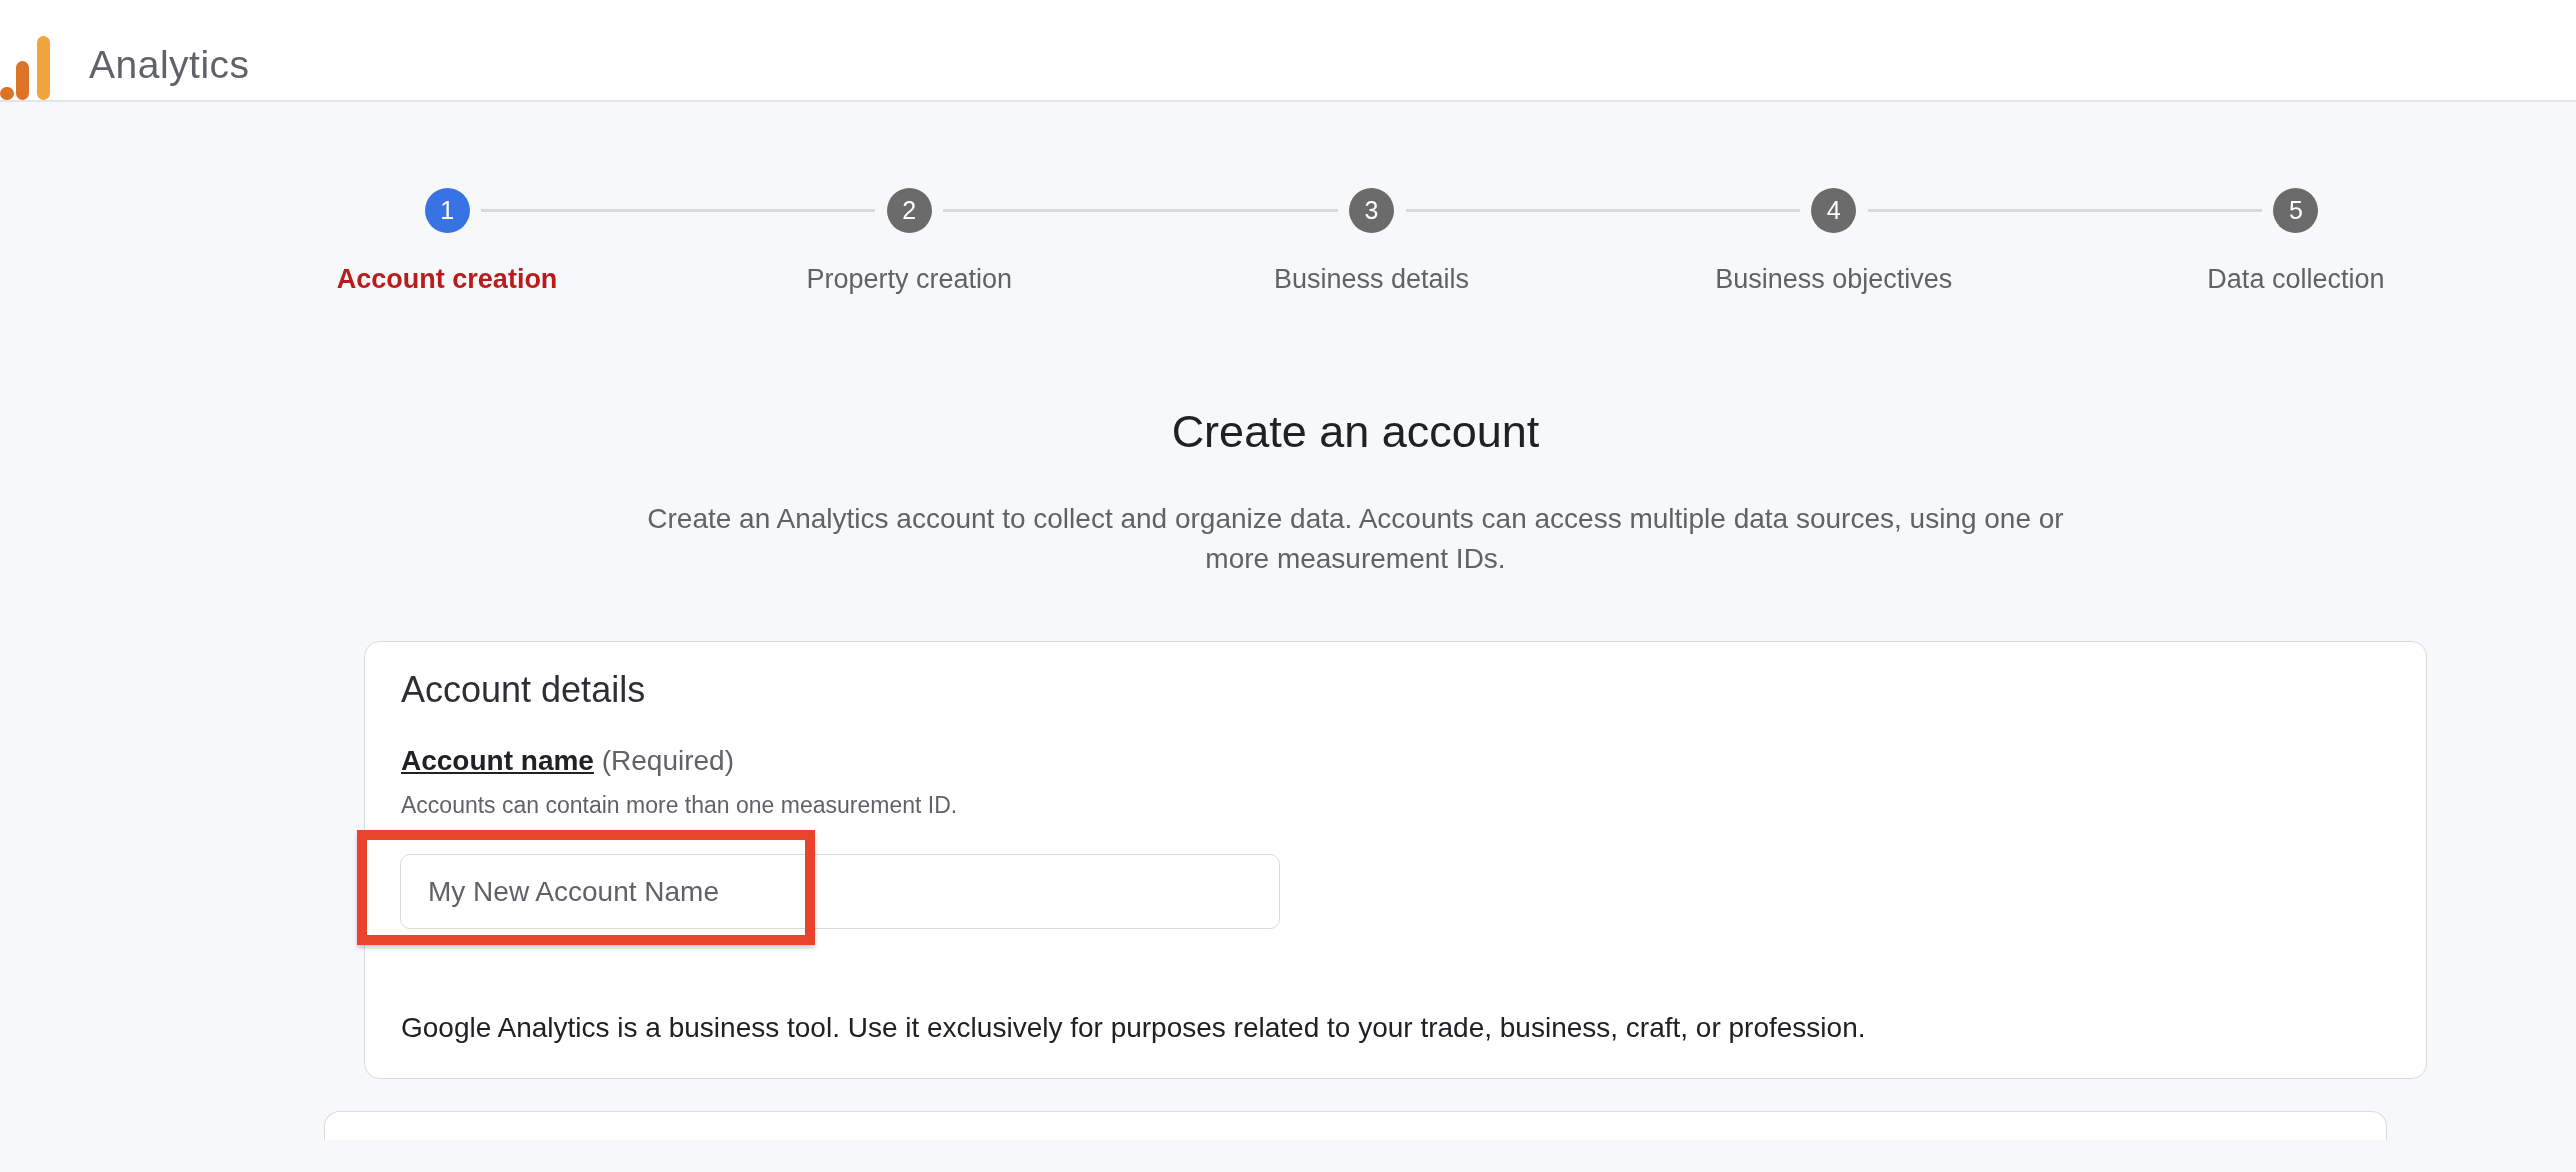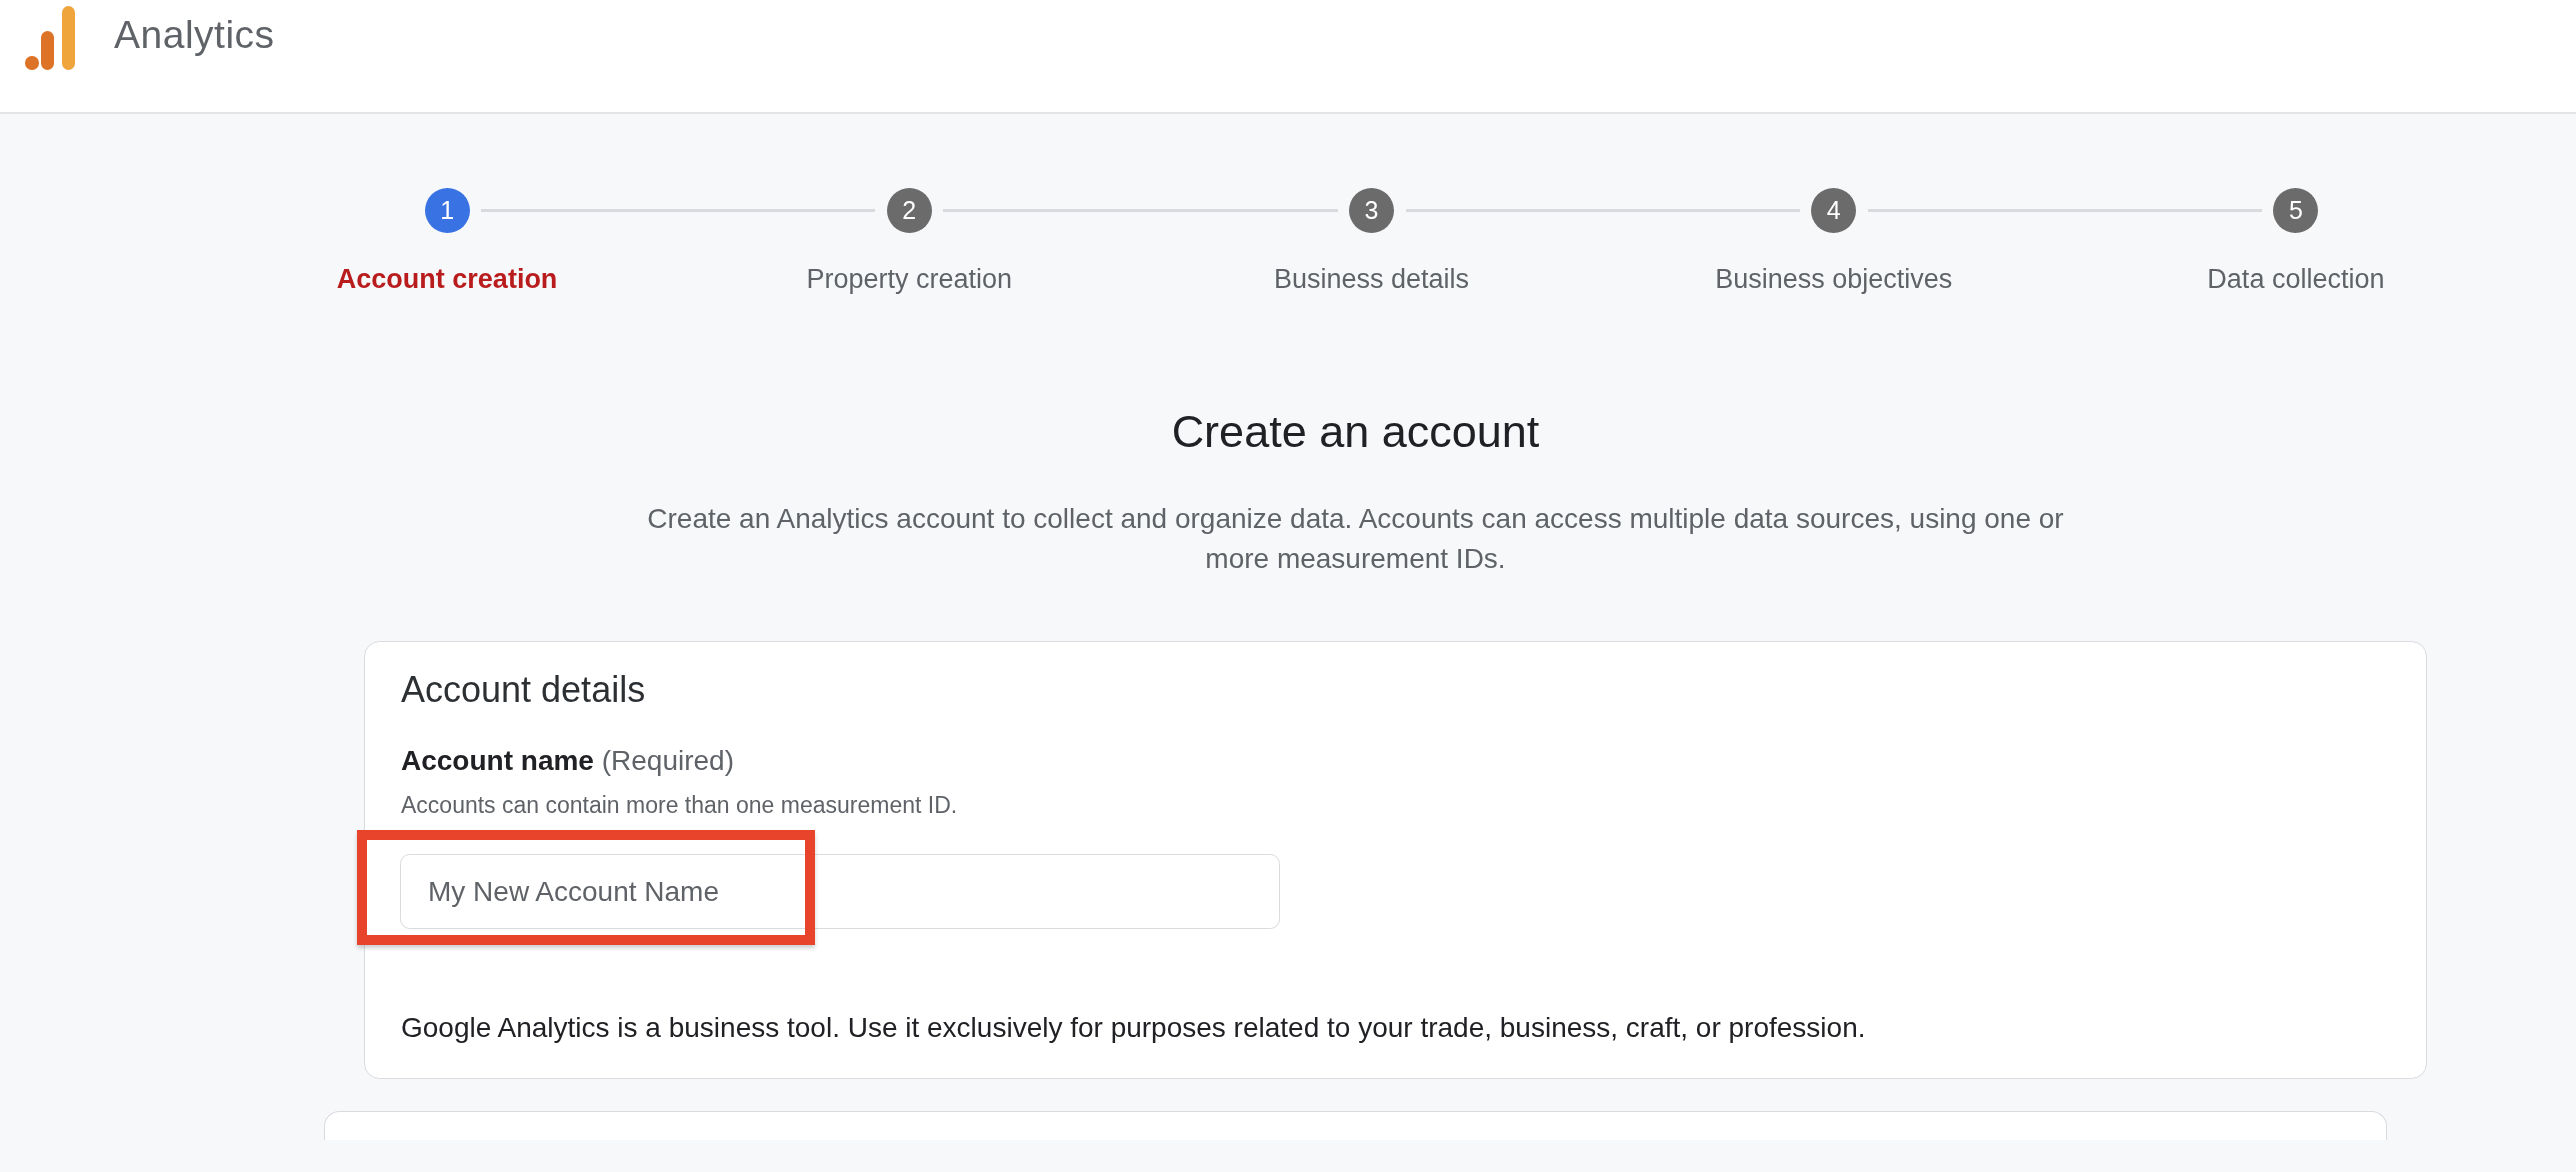--- a/index.html
+++ b/index.html
@@ -11,26 +11,25 @@
     background: #f7f8fa;
     overflow: hidden;
     font-family: "Liberation Sans", sans-serif;
     color: #202124;
   }
 
   
   .app-header {
     position: absolute;
     top: 0; left: 0; right: 0;
-    height: 114px;
+    height: 102px;
     background: #ffffff;
     border-bottom: 2.9px solid #e2e4e8;
     display: flex;
-    align-items: flex-start;
-    padding-left: 25px;
+    align-items: flex-end;
   }
   .logo-wrap { display: flex; align-items: center; }
   .ga-icon { position: relative; width: 50px; height: 64px; margin-top: 5.8px; }
   .ga-bar-tall {
     position: absolute; right: 0; top: 0;
     width: 13.5px; height: 64px;
     background: #f0a43c; border-radius: 6.8px;
   }
   .ga-bar-mid {
     position: absolute; left: 15.5px; bottom: 0;
@@ -122,21 +121,21 @@
     position: absolute;
     left: 36px; top: 27px;
     font-size: 36px;
     color: #2d3033;
   }
   .field-label-row {
     position: absolute;
     left: 36px; top: 103px;
     font-size: 28px;
   }
-  .field-label { font-weight: 700; color: #202124; }
+  .field-label { font-weight: 700; color: #202124; text-decoration: underline; }
   .field-required { font-weight: 400; color: #5f6368; }
   .field-help {
     position: absolute;
     left: 36px; top: 150px;
     font-size: 23px;
     color: #5f6368;
   }
   .account-input {
     position: absolute;
     left: 35px; top: 212px;

